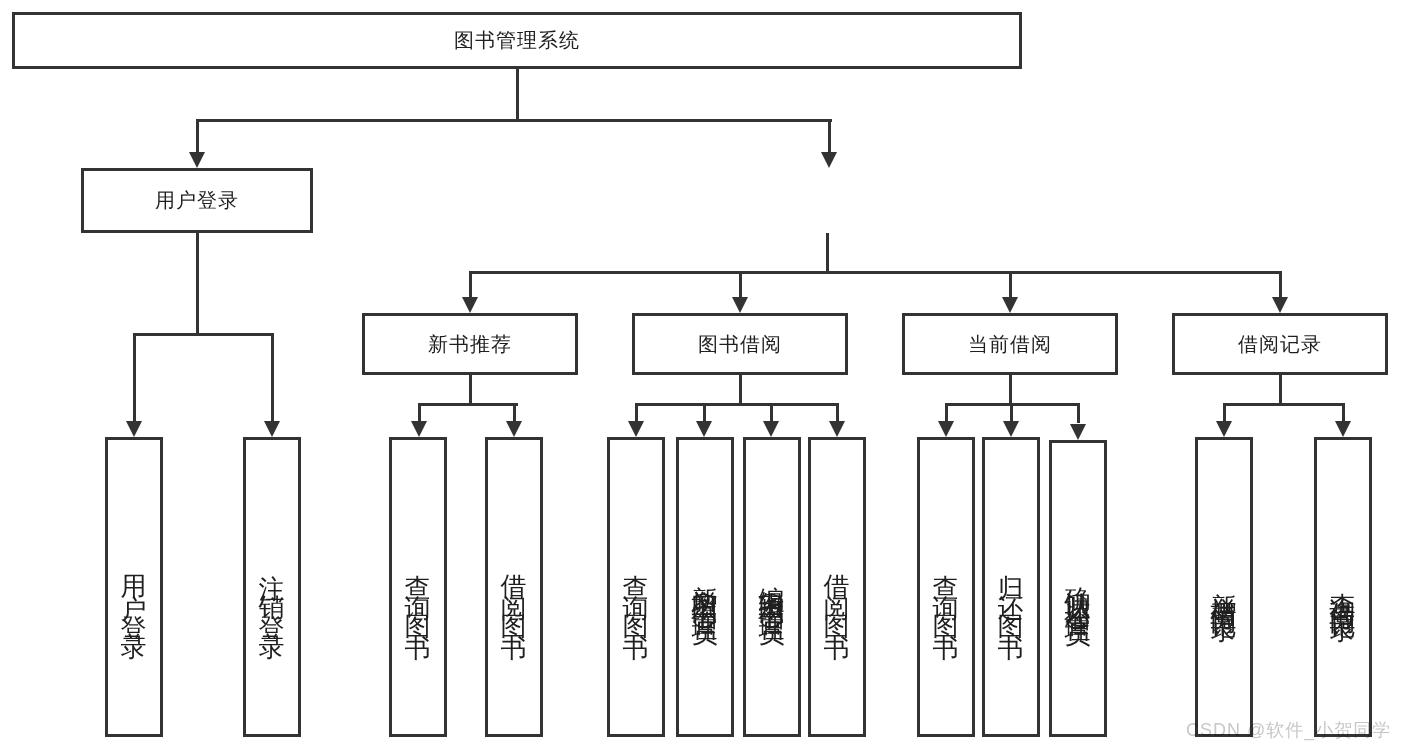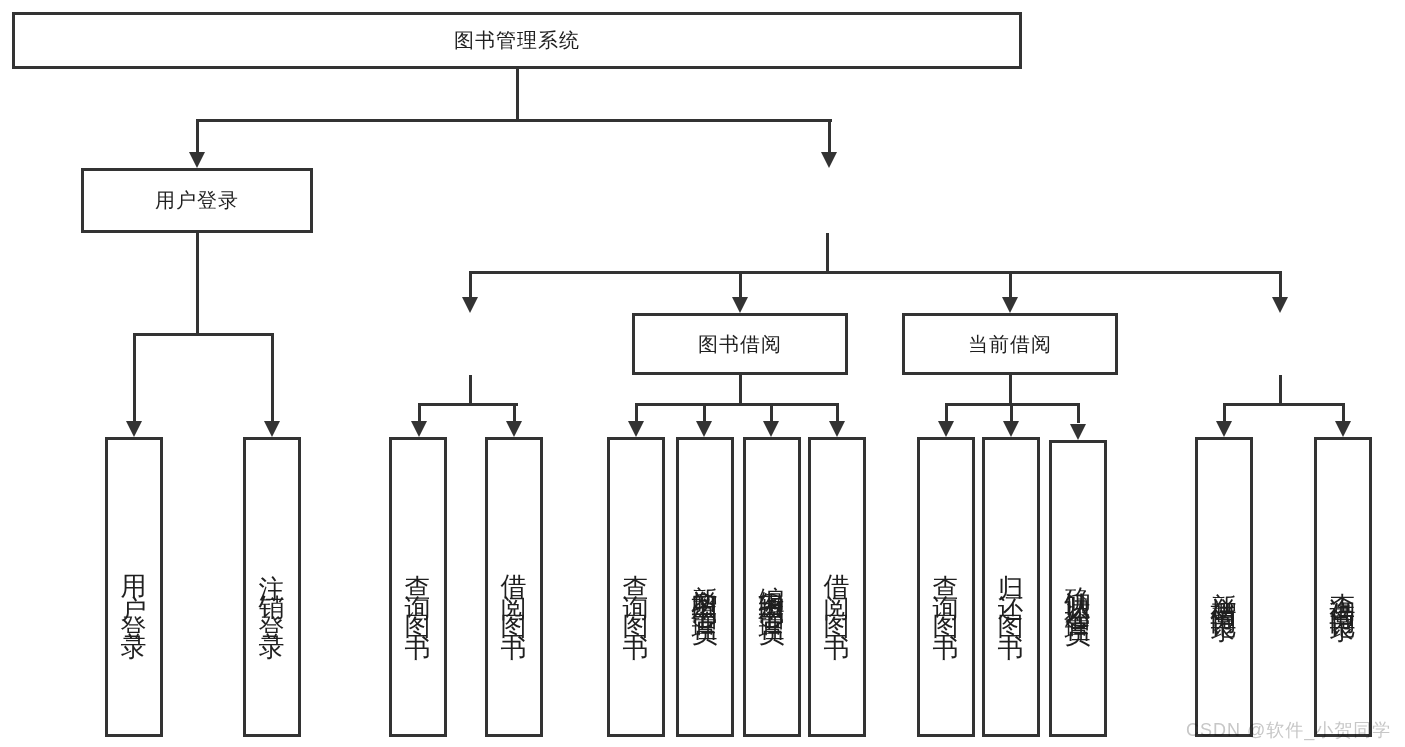--- a/index.html
+++ b/index.html
@@ -45,25 +45,31 @@
 </head>
 <body style="background: rgb(255, 255, 255);">
 
 <div id="diagram">
     <div class="node h" style="left: 12px; top: 12px; width: 1010px; height: 57px;">
       <span class="label">图书管理系统</span>
     </div>
     <div class="node h" style="left: 81px; top: 168px; width: 232px; height: 65px;">
       <span class="label">用户登录</span>
     </div>
+    <div class="node h" style="left: 362px; top: 313px; width: 216px; height: 62px;">
+      <span class="label">新书推荐</span>
+    </div>
     <div class="node h" style="left: 902px; top: 313px; width: 216px; height: 62px;">
       <span class="label">当前借阅</span>
     </div>
     <div class="node h" style="left: 632px; top: 313px; width: 216px; height: 62px;">
       <span class="label">图书借阅</span>
+    </div>
+    <div class="node h" style="left: 1172px; top: 313px; width: 216px; height: 62px;">
+      <span class="label">借阅记录</span>
     </div>
     <div class="node v sp-wide" style="left: 105px; top: 437px; width: 58px; height: 300px;">
       <span class="label">用户登录</span>
     </div>
     <div class="node v sp-wide" style="left: 243px; top: 437px; width: 58px; height: 300px;">
       <span class="label">注销登录</span>
     </div>
     <div class="node v sp-wide" style="left: 389px; top: 437px; width: 58px; height: 300px;">
       <span class="label">查询图书</span>
     </div>

